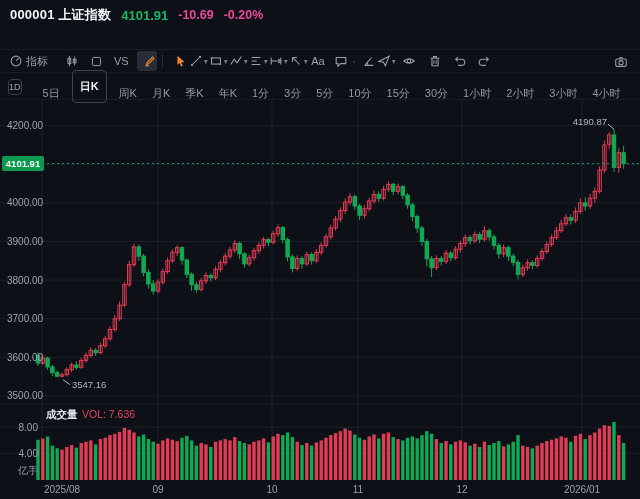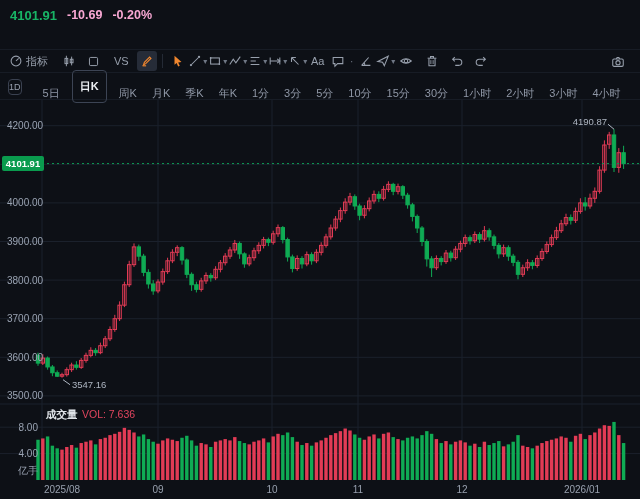--- a/index.html
+++ b/index.html
@@ -4,34 +4,34 @@
 <style>
   * { margin:0; padding:0; box-sizing:border-box; }
   html,body { width:640px; height:499px; overflow:hidden; background:#0d1016;
     font-family:"Liberation Sans","DejaVu Sans",sans-serif; }
   .stage { position:relative; width:640px; height:499px; background:#0d1016; color:#e8eaee; }
 
   
   .hdr { position:absolute; left:10px; top:6px; height:18px; display:flex; align-items:center; gap:10px; }
   .hdr .sym { font-size:13px; font-weight:bold; color:#f2f4f7; letter-spacing:.2px; }
   .hdr .px  { font-size:13px; font-weight:bold; color:#18b566; }
-  .hdr .chg { font-size:12.5px; font-weight:bold; color:#f9a8d4; }
+  .hdr .chg { font-size:12.5px; font-weight:bold; color:#ec4899; }
 
   
   .tabs { position:absolute; left:10px; top:30px; height:18px; display:flex; gap:14px; }
   .tab { position:relative; font-size:12px; color:#99a1af; cursor:pointer; padding-bottom:4px; }
   .tab.active { color:#eceff3; font-weight:bold; }
   .tab.active::after { content:""; position:absolute; left:1px; bottom:-3px; width:22px; height:3px;
     border-radius:2px; background:#f0862e; }
 
   
   .toolbar { position:absolute; left:0; top:49px; width:640px; height:24px;
     border-top:1px solid #171c25; border-bottom:1px solid #171c25;
     display:flex; align-items:center; padding-left:6px; }
-  .tb { display:flex; align-items:center; justify-content:center; height:20px; min-width:20px;
+  .tb { display:flex; align-items:center; justify-content:flex-end; height:20px; min-width:20px;
     color:#98a0ad; cursor:pointer; border-radius:3px; }
   .tb svg { display:block; }
   .tb.text { font-size:11px; padding:0 3px; gap:3px; }
   .tb.active { background:#262c38; }
   .tb .caret { font-size:8px; color:#6f7785; margin-left:1px; }
   .tb-sep { width:1px; height:14px; background:#242a35; margin:0 5px; }
   .tb.dot { min-width:8px; color:#6f7785; font-size:10px; }
   .tb-cam { position:absolute; right:12px; top:2px; }
 
   
@@ -47,20 +47,24 @@
   
   #chart { position:absolute; left:0; top:100px; }
   text { font-family:"Liberation Sans","DejaVu Sans",sans-serif; }
 </style>
 </head>
 <body>
 
 <div class="stage">
 
   <div class="hdr">
+    <span class="sym">
+      <span>000001</span>
+      <span>上证指数</span>
+    </span>
     <span class="px">4101.91</span>
     <span class="chg">-10.69</span>
     <span class="chg">-0.20%</span>
   </div>
 
 
   <div class="toolbar">
     <div class="tb text">
       <span>
           <svg width="14" height="14" viewBox="0 0 16 16">

